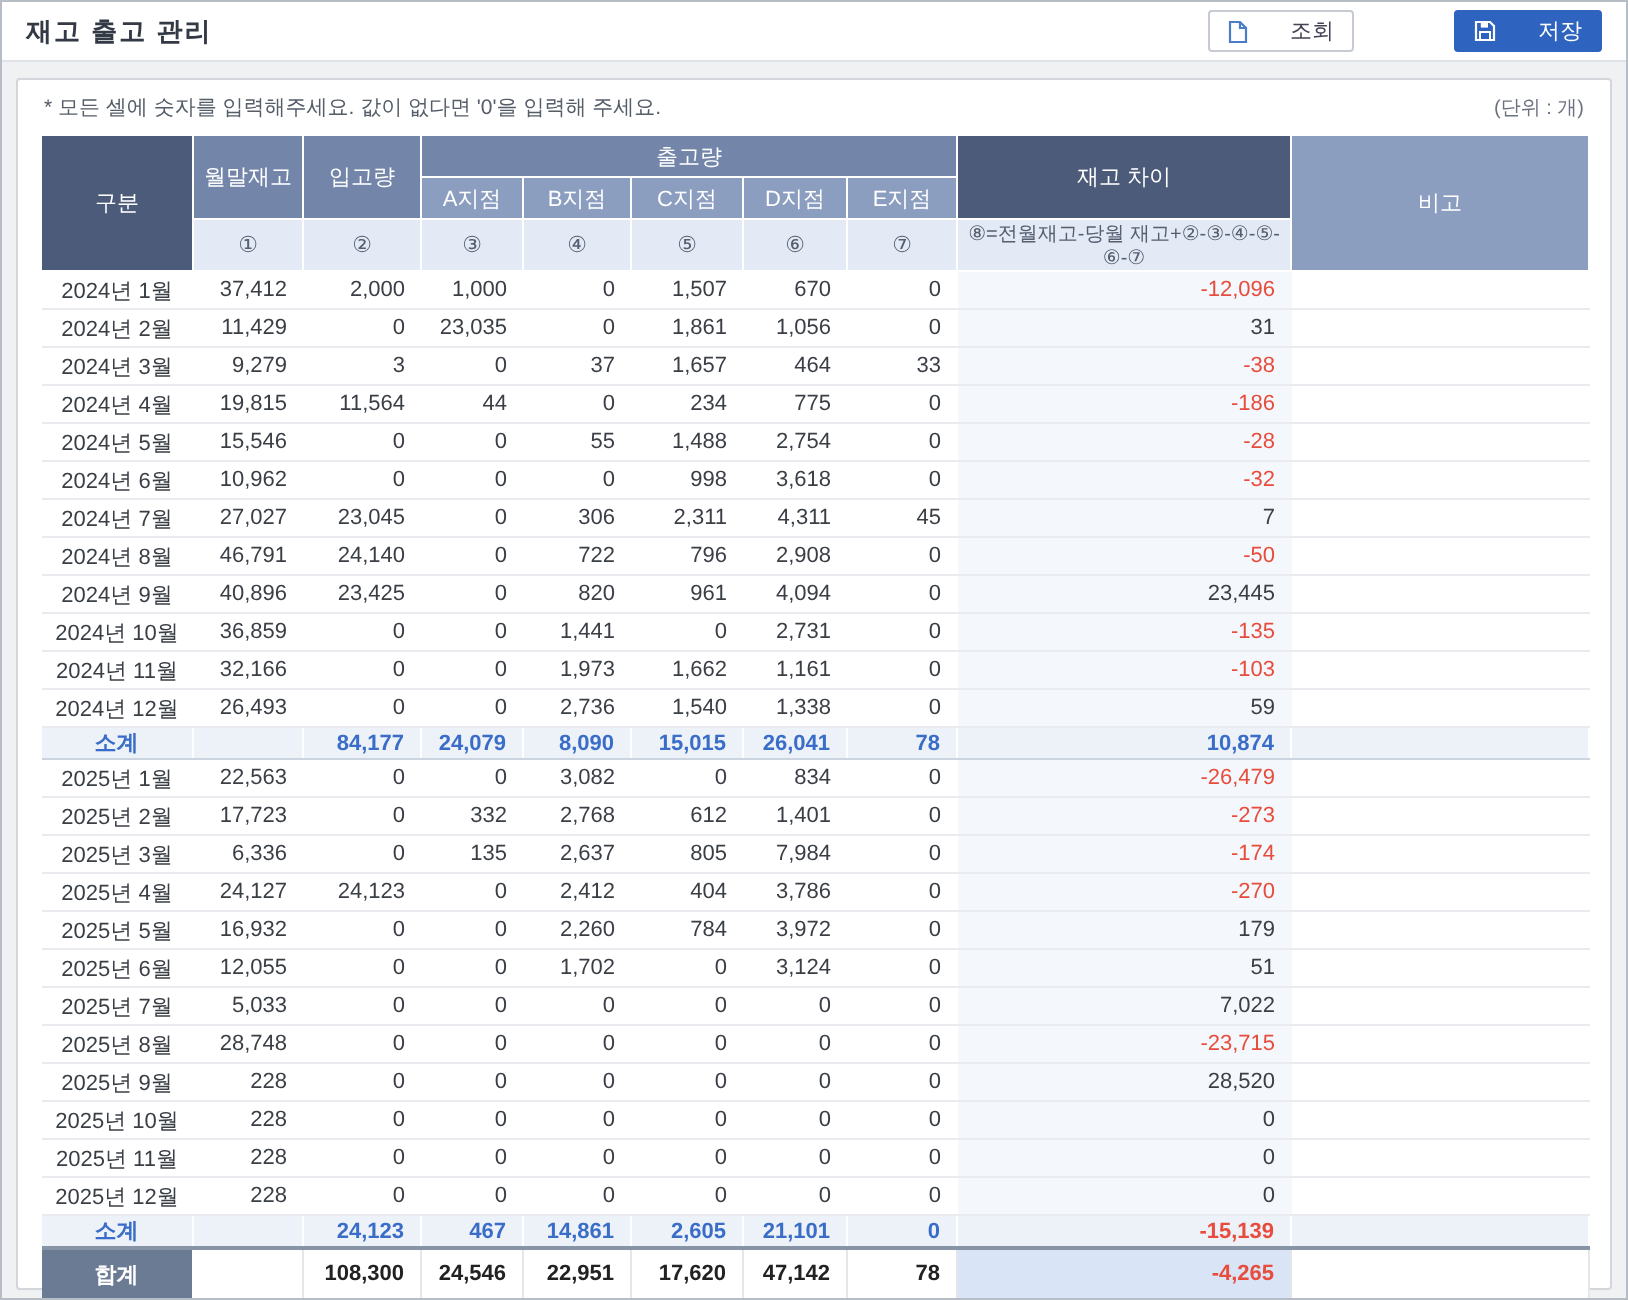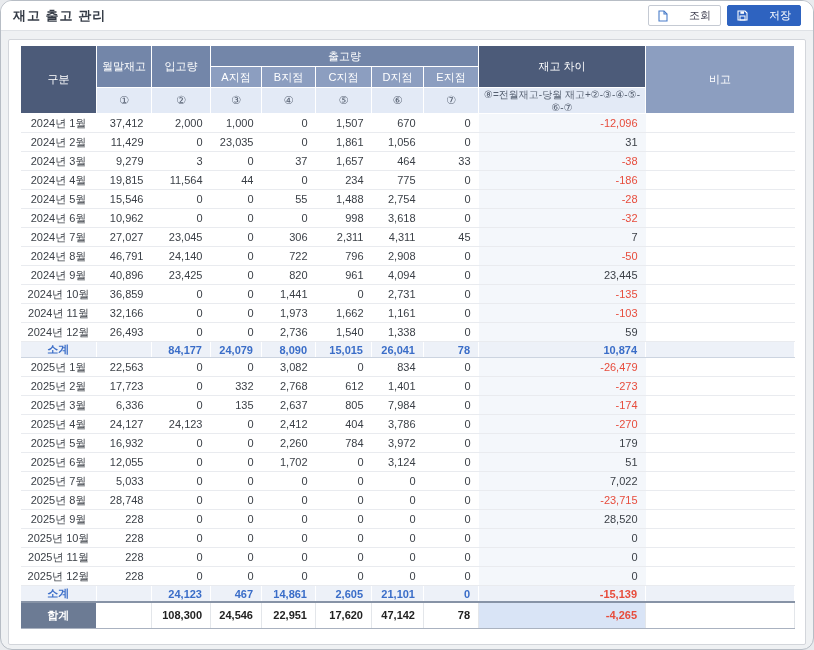--- a/index.html
+++ b/index.html
@@ -4,36 +4,36 @@
 <style>
   * { box-sizing: border-box; }
   html,body { margin:0; padding:0; }
   body {
     width:814px; height:650px; overflow:hidden;
     background:#e9ebee;
     font-family:"Liberation Sans","DejaVu Sans",sans-serif;
   }
   .window{
     width:814px; height:650px;
-    border:1px solid #b7bdc5; border-radius:12px;
+    border:1px solid #b7bdc5; border-radius:0;
     background:#eff1f3; position:relative; overflow:hidden;
   }
   
   .titlebar{
     height:30px; background:#ffffff; border-bottom:1px solid #dfe2e6;
     display:flex; align-items:center; padding:0 12px;
   }
   .page-title{ font-size:13px; font-weight:bold; color:#333a45; letter-spacing:1px; }
   .toolbar{ margin-left:auto; display:flex; gap:6px; }
   .btn{
     height:21px; padding:0 9px; font-size:11px; border-radius:2px;
     display:inline-flex; align-items:center; gap:21px; cursor:pointer;
   }
   .btn-query{ background:#fff; border:1px solid #c5cad3; color:#445; }
-  .btn-save{ background:var(--accent,#2e63c0); border:1px solid var(--accent,#2e63c0); color:#fff; }
+  .btn-save{ background:var(--accent,#2e63c0); border:1px solid var(--accent,#2e63c0); color:#fff;margin-left:44px; }
   .btn svg{ display:block; }
   
   .panel{
     margin:8px 7px 0 7px; height:606px;
     background:#fff; border:1px solid #d3d6db; border-radius:2px;
     padding:5px 11px 0 11px;
   }
   .note-row{ display:flex; align-items:flex-end; padding:2px 2px 6px 2px; }
   .note-text{ font-size:10.5px; color:#555d68; }
   .note-unit{ margin-left:auto; font-size:10px; color:#6b7280; }
@@ -99,20 +99,24 @@
               <rect x="3" y="6" width="5" height="4" fill="none" stroke="#fff" stroke-width="1"></rect>
               <rect x="3.4" y="1.4" width="3.6" height="2.4" fill="#fff"></rect>
             </svg>
         </span>
         <span>저장</span>
       </button>
     </div>
   </div>
 
   <div class="panel">
+    <div class="note-row">
+      <span class="note-text">* 모든 셀에 숫자를 입력해주세요. 값이 없다면 '0'을 입력해 주세요.</span>
+      <span class="note-unit">(단위 : 개)</span>
+    </div>
 
     <table>
       <colgroup>
         <col class="c-gubun">
           <col class="c-me">
           <col class="c-in">
         <col class="c-a">
           <col class="c-b">
           <col class="c-c">
           <col class="c-d">

